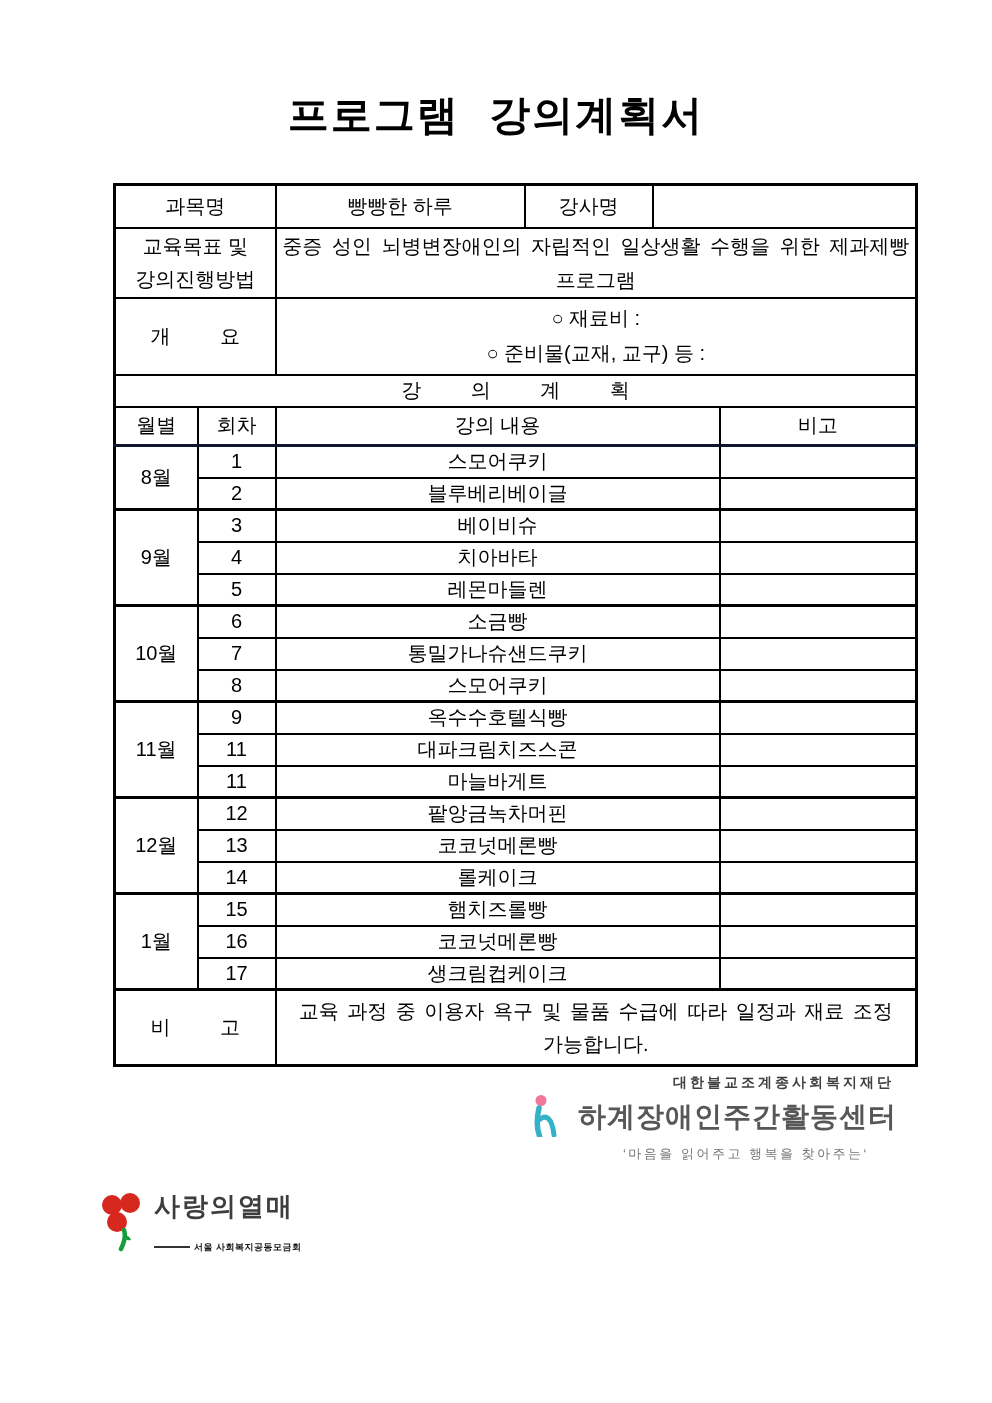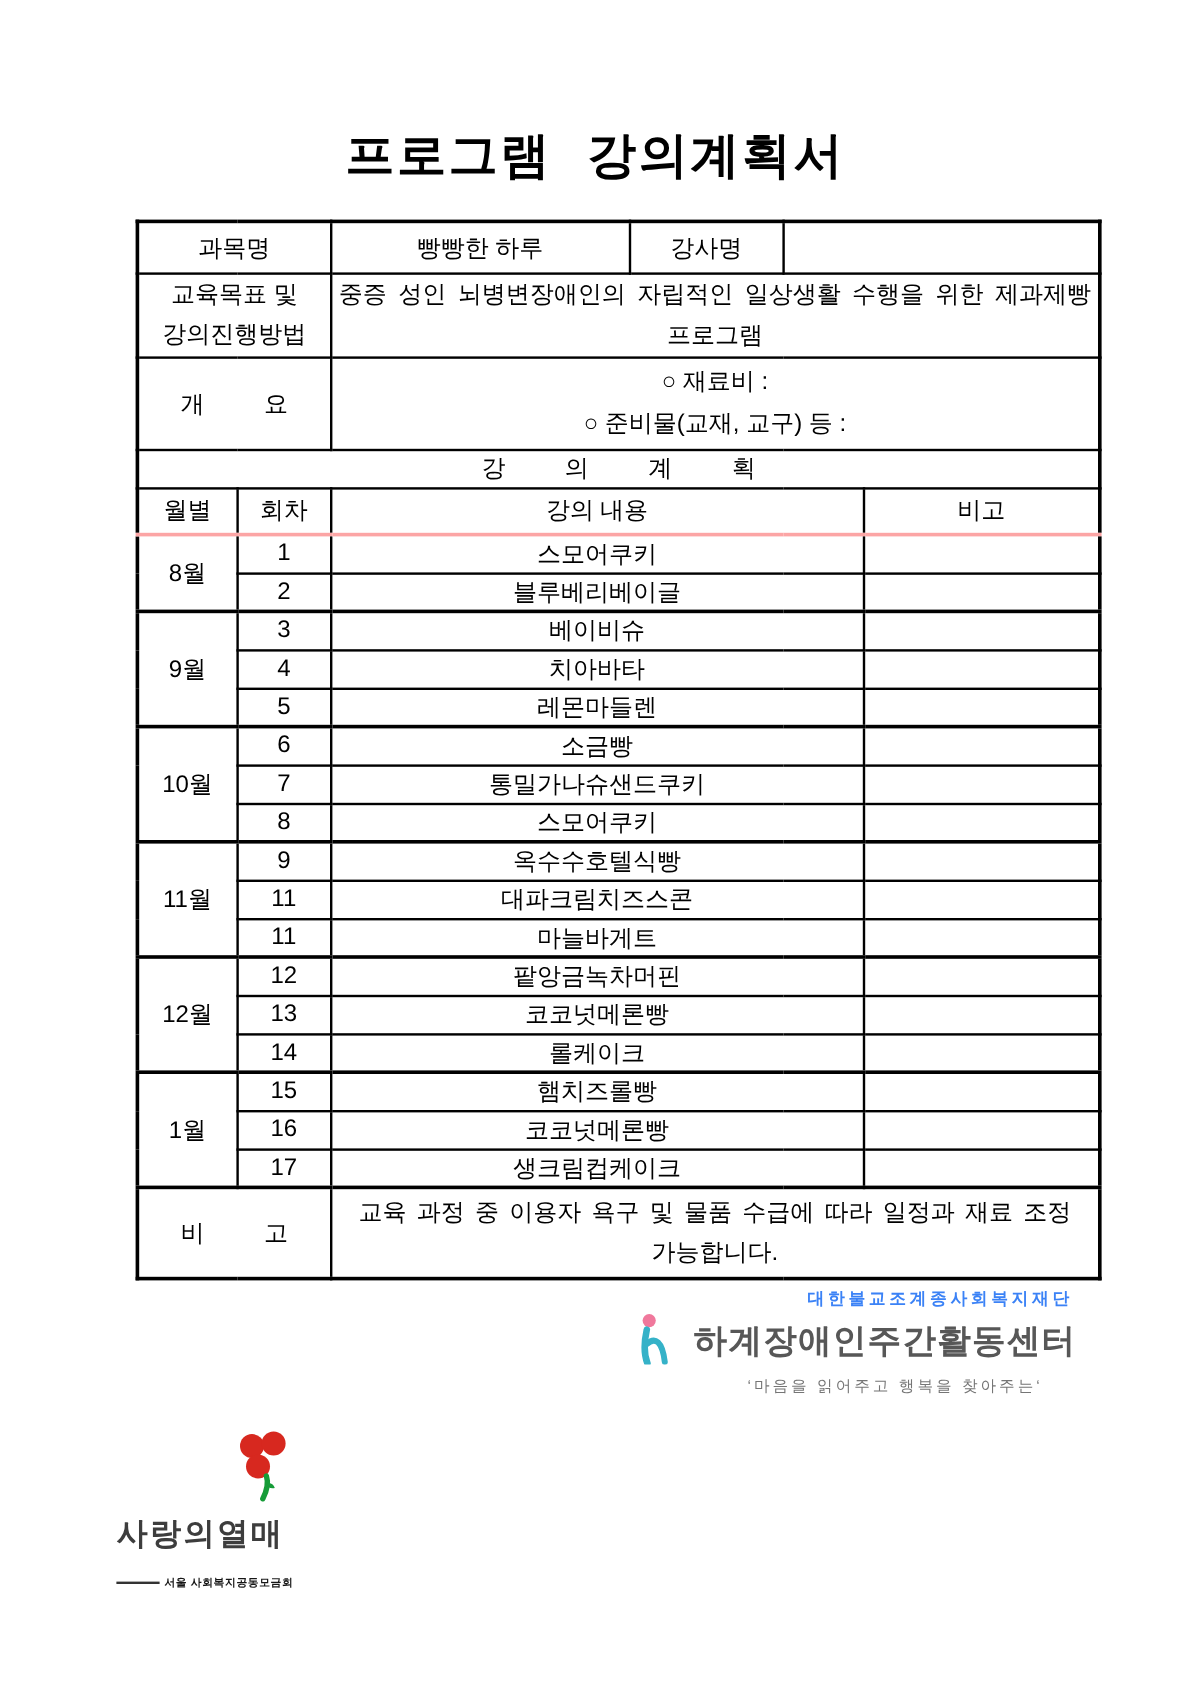--- a/index.html
+++ b/index.html
@@ -4,21 +4,21 @@
 <style>
   html, body { margin:0; padding:0; }
   body {
     width:992px; height:1403px;
     background:#ffffff;
     position:relative;
     font-family:"Liberation Sans", sans-serif;
     color:#000;
   }
   .title {
-    position:absolute; top:102px; left:0; width:100%;
+    position:absolute; top:88px; left:0; width:100%;
     text-align:center;
     font-size:41px; font-weight:800;
     letter-spacing:2px; word-spacing:16px;
   }
   table.doc {
     position:absolute; left:113px; top:183px;
     width:802px;
     border-collapse:collapse; table-layout:fixed;
     border:3px solid #000;
     font-size:20px;
@@ -32,47 +32,47 @@
   tr.r-subject { height:43px; }
   tr.r-goal { height:70px; }
   .goal-label { white-space:pre-line; line-height:1.65; }
   .goal-value { padding:0 10px; line-height:1.7; word-spacing:4px; }
   tr.r-overview { height:77px;padding-left:32px; }
   .overview-cell { text-align:left; padding:4px 0 4px 12px; }
   .overview-cell .ov-line { line-height:35px; }
   tr.r-section { height:32px; }
   .ws-wide { word-spacing:2.2em; }
   tr.r-head { height:39px; }
-  tr.r-head td { border-bottom:3px solid #fca5a5;font-family:Liberation Serif, serif; }
+  tr.r-head td { border-bottom:3px solid #0f172a; }
   tr.r-data { height:32px; }
   tr.m-start td { border-top:3px solid #000; }
   tr.r-remark { height:76px; }
   tr.r-remark td { border-top:3px solid #000; }
   .remark-cell { padding:4px 14px; line-height:1.65; word-spacing:3px;margin-left:18px; }
 
   .center-logo {
     position:absolute; top:1074px; right:95px;
     display:flex; flex-direction:column; align-items:flex-end;
   }
   .foundation {
-    font-size:14px; font-weight:bold; color:#3b82f6;
+    font-size:14px; font-weight:bold; color:#404040;
     letter-spacing:3px; margin-right:3px;
   }
   .name-row { display:flex; align-items:center; gap:17px; margin-top:1px; }
   .center-name {
     font-size:28px; font-weight:bold; color:#575757; letter-spacing:1px;
   }
   .tagline {
     font-size:13px; color:#757575; letter-spacing:2.5px;
     margin-top:4px; margin-right:28px;
   }
 
   .chest-logo {
     position:absolute; left:97px; top:1192px;
-    display:flex; align-items:flex-end; gap:7px;flex-direction:column;
+    display:flex; align-items:flex-start; gap:7px;
   }
   .chest-text { display:flex; flex-direction:column; }
   .chest-name {
     font-size:26px; font-weight:bold; color:#3d3d3d; letter-spacing:2px;
     line-height:1.1;
   }
   .chest-sub-row { display:flex; align-items:center; gap:4px; margin-top:20px; }
   .chest-rule { width:36px; border-top:2px solid #333; height:0; }
   .chest-sub { font-size:9px; font-weight:bold; color:#161616; letter-spacing:0.5px; }
 </style>

